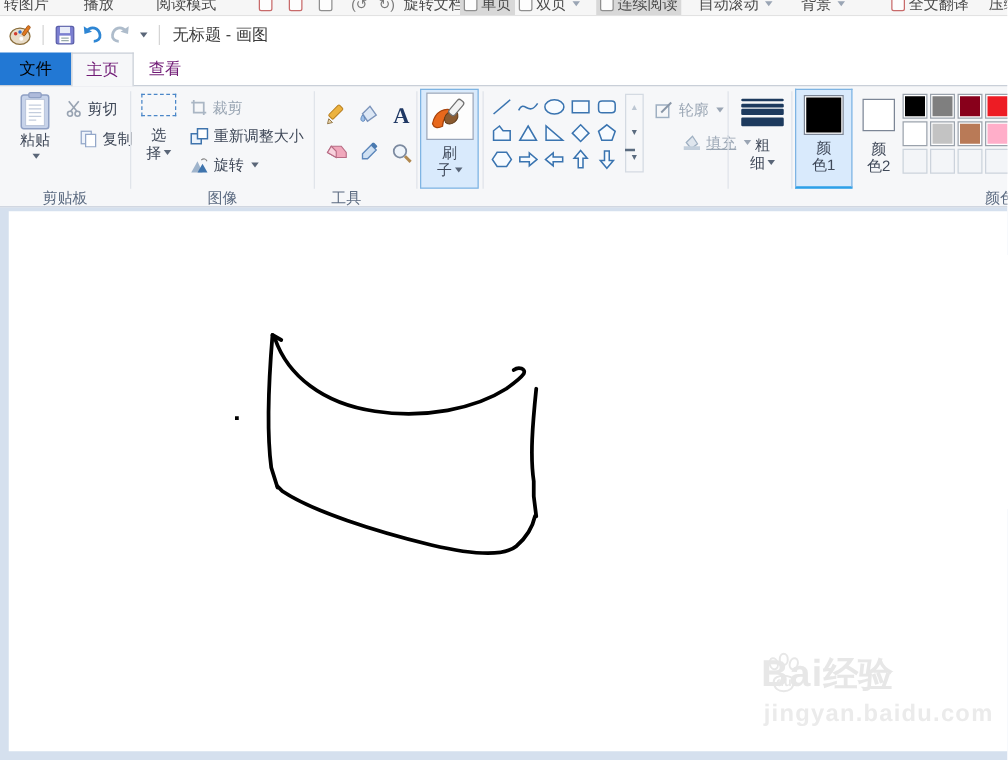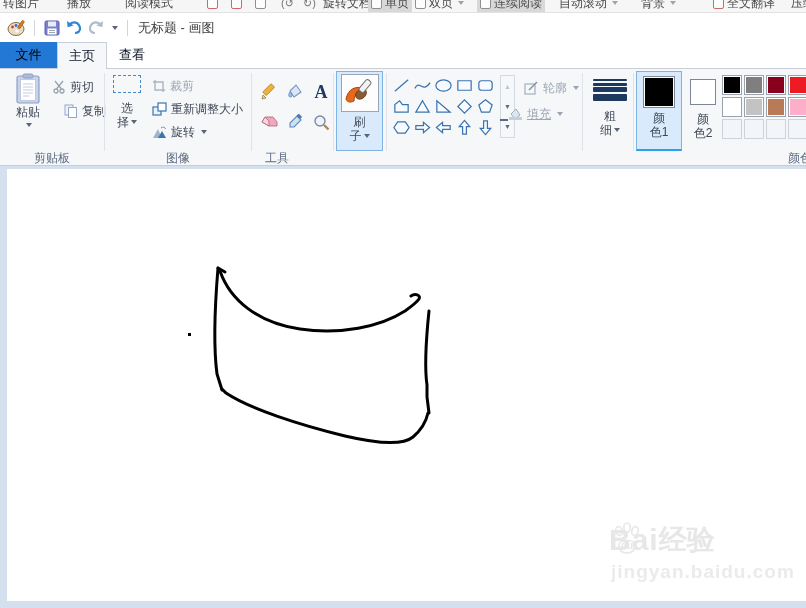--- a/index.html
+++ b/index.html
@@ -19,21 +19,21 @@
   .dd.lite { border-top-color:#9aa5b4; }
 
   
   .qat { position:absolute; left:0; top:13px; width:806px; height:29px; background:#ffffff; display:flex; align-items:center; }
   .qat .sep { width:1px; height:16px; background:#d5d5d5; margin:0 6px; }
   .qat-btn { display:flex; align-items:center; justify-content:center; width:22px; height:22px; }
   .qat-title { font-size:13px; color:#3c3c3c; margin-left:4px; }
 
   
   .tabrow { position:absolute; left:0; top:42px; width:806px; height:26px; background:#ffffff; }
-  .tab { position:absolute; top:0; height:26px; line-height:26px; text-align:center; font-size:13px; color:#0f172a; }
+  .tab { position:absolute; top:0; height:26px; line-height:26px; text-align:center; font-size:13px; color:#701a75; }
   .tab.file { left:0; width:57px; background:#2278d4; color:#000000; }
   .tab.home { left:57px; width:50px; background:#f6f7f9; border:1px solid #c9cfd8; border-bottom:none; height:27px; z-index:2; }
   .tab.view { left:107px; width:50px; }
 
   
   .ribbon { position:absolute; left:0; top:68px; width:806px; height:98px; background:#f6f7f9; border-top:1px solid #c9cfd8; border-bottom:1px solid #c5cdd9; }
   .vsep { position:absolute; top:4px; width:1px; height:78px; background:#e0e4ea; }
   .glabel { position:absolute; top:82px; height:14px; line-height:14px; text-align:center; font-size:12px; color:#5d6c82; }
   .rbtn { position:absolute; display:flex; flex-direction:column; align-items:center; }
   .rtext { font-size:12px; color:#3f4858; line-height:15px; text-align:center; }
@@ -396,21 +396,21 @@
         </span>
     </div>
     <div class="small-cmd disabled" style="left:524px; top:10px;">
       <svg width="15" height="14" viewBox="0 0 15 14">
         <rect x="1" y="3" width="10" height="10" fill="none" stroke="#9fb0c2" stroke-width="1.2"></rect>
         <line x1="5" y1="9" x2="13" y2="1" stroke="#8a97a8" stroke-width="1.6"></line>
       </svg>
       <span>轮廓</span>
         <span class="dd lite"></span>
     </div>
-    <div class="small-cmd disabled" style="left:508px; top:36px;text-decoration:underline;">
+    <div class="small-cmd disabled" style="left:546px; top:36px;text-decoration:underline;">
       <svg width="15" height="14" viewBox="0 0 15 14">
         <path d="M3 7 L8 2 L12 8 L7 12 Z" fill="#dfe6ee" stroke="#9fb0c2" stroke-width="1"></path>
         <rect x="1" y="10" width="13" height="3" fill="#c3cfdc"></rect>
       </svg>
       <span>填充</span>
         <span class="dd lite"></span>
     </div>
     <div class="vsep" style="left:582px"></div>
 
     <div class="rbtn" style="left:590px; top:8px; width:40px;">

